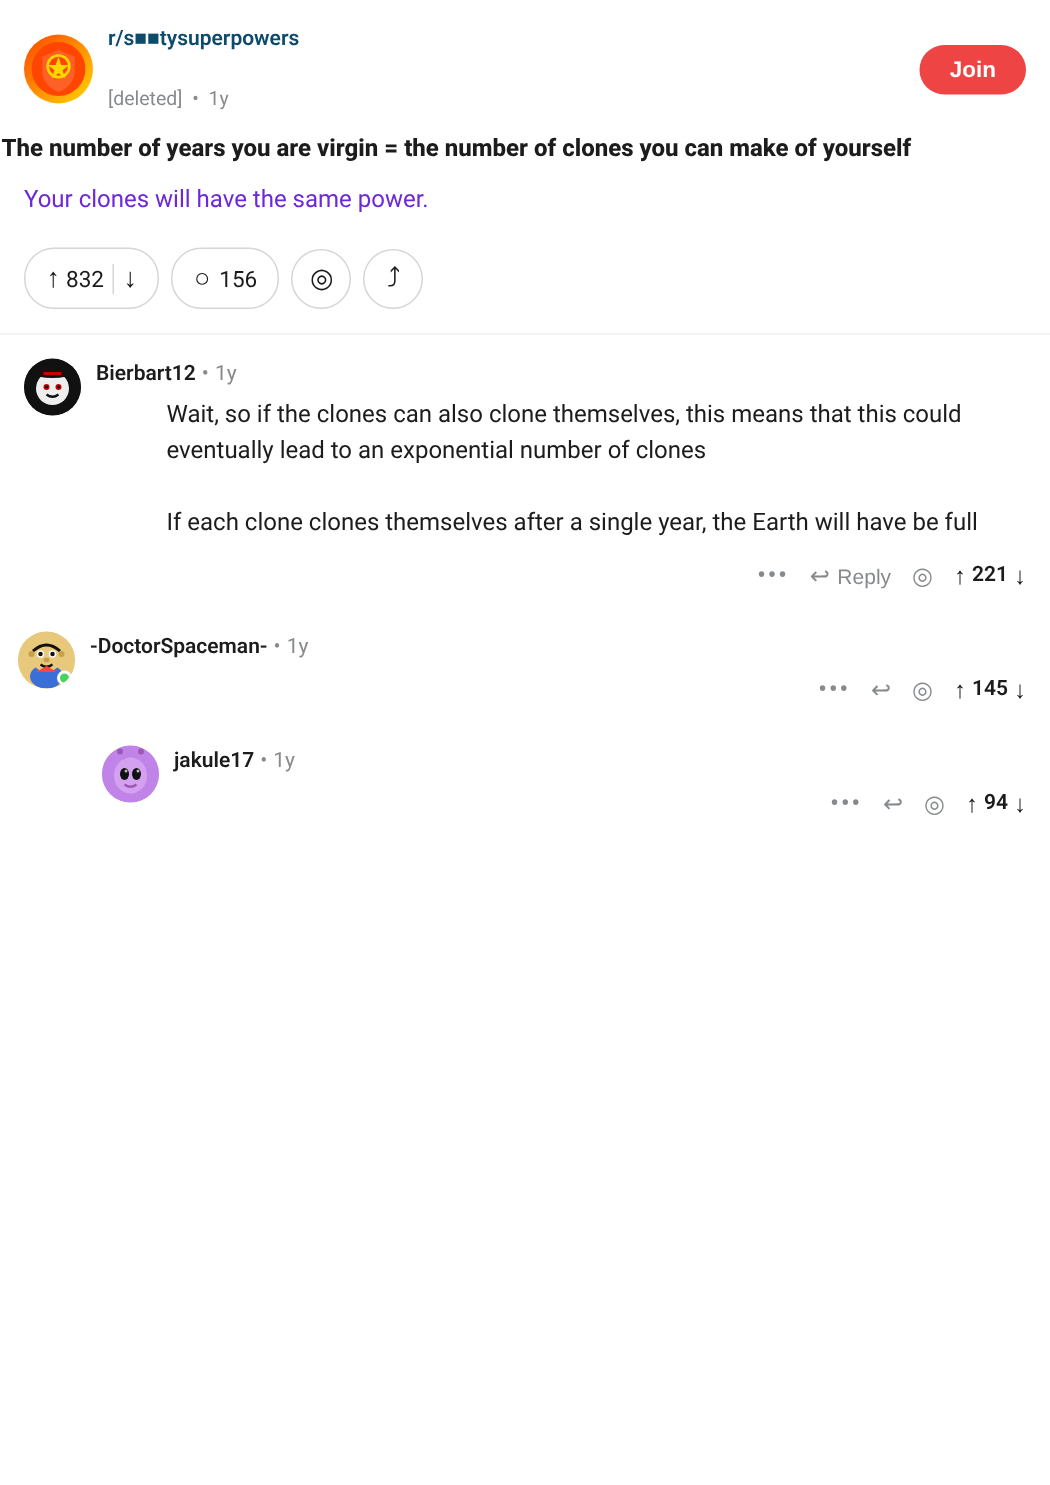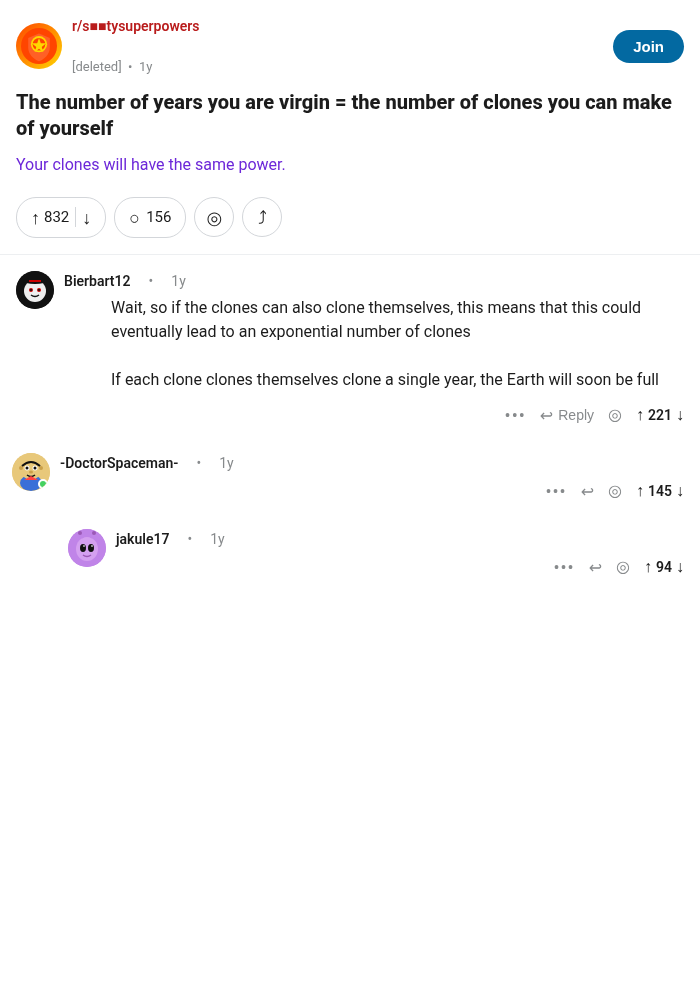--- a/index.html
+++ b/index.html
@@ -41,41 +41,41 @@
       width: 36px;
       height: 36px;
     }
     .post-meta {
       display: flex;
       flex-direction: column;
     }
     .post-meta-top {
       font-size: 14px;
       font-weight: 600;
-      color: #b91c1c;
+      color: #0c4a6e;
     }
     .post-meta-bottom {
       font-size: 13px;
       color: #878a8c;
       margin-top: 20px;
     }
     .join-btn {
-      background: #0369a1;
+      background: #ef4444;
       color: white;
       border: none;
       border-radius: 20px;
       padding: 8px 20px;
       font-size: 15px;
       font-weight: 700;
       cursor: pointer;
     }
 
     .post-title {
-      padding: 4px 16px 8px 16px;
-      font-size: 20px;
+      padding: 4px 16px 8px 1px;
+      font-size: 16px;
       font-weight: 800;
       line-height: 1.3;
       color: #1c1c1c;
     }
     .post-body {
       padding: 4px 16px 12px 16px;
       font-size: 16px;
       color: #6d28d9;
     }
 
@@ -173,21 +173,21 @@
       align-items: center;
       justify-content: center;
     }
 
     .comment-content {
       flex: 1;
     }
     .comment-author-row {
       display: flex;
       align-items: flex-end;
-      gap: 18px;
+      gap: 4px;
       margin-bottom: 4px;
     }
     .comment-author {
       font-size: 14px;
       font-weight: 600;
       color: #1c1c1c;
     }
     .comment-dot {
       font-size: 14px;
       color: #878a8c;
@@ -326,21 +326,21 @@
   </div>
   <div class="comment-content">
     <div class="comment-author-row">
       <span class="comment-author">Bierbart12</span>
       <span class="comment-dot">•</span>
       <span class="comment-time">1y</span>
     </div>
     <div class="comment-text">
       <span>Wait, so if the clones can also clone themselves, this means that this could eventually lead to an exponential number of clones</span>
       <br><br>
-      <span>If each clone clones themselves clone a single year, the Earth will soon be full</span>
+      <span>If each clone clones themselves after a single year, the Earth will have be full</span>
     </div>
     <div class="comment-actions">
       <span class="ellipsis">•••</span>
       <button class="comment-action-btn">
         <span style="font-size:16px;">↩</span>
         <span>Reply</span>
       </button>
       <span style="font-size:16px; color:#878a8c; cursor:pointer;">◎</span>
       <div class="comment-vote">
         <span style="font-size:16px;">↑</span>

